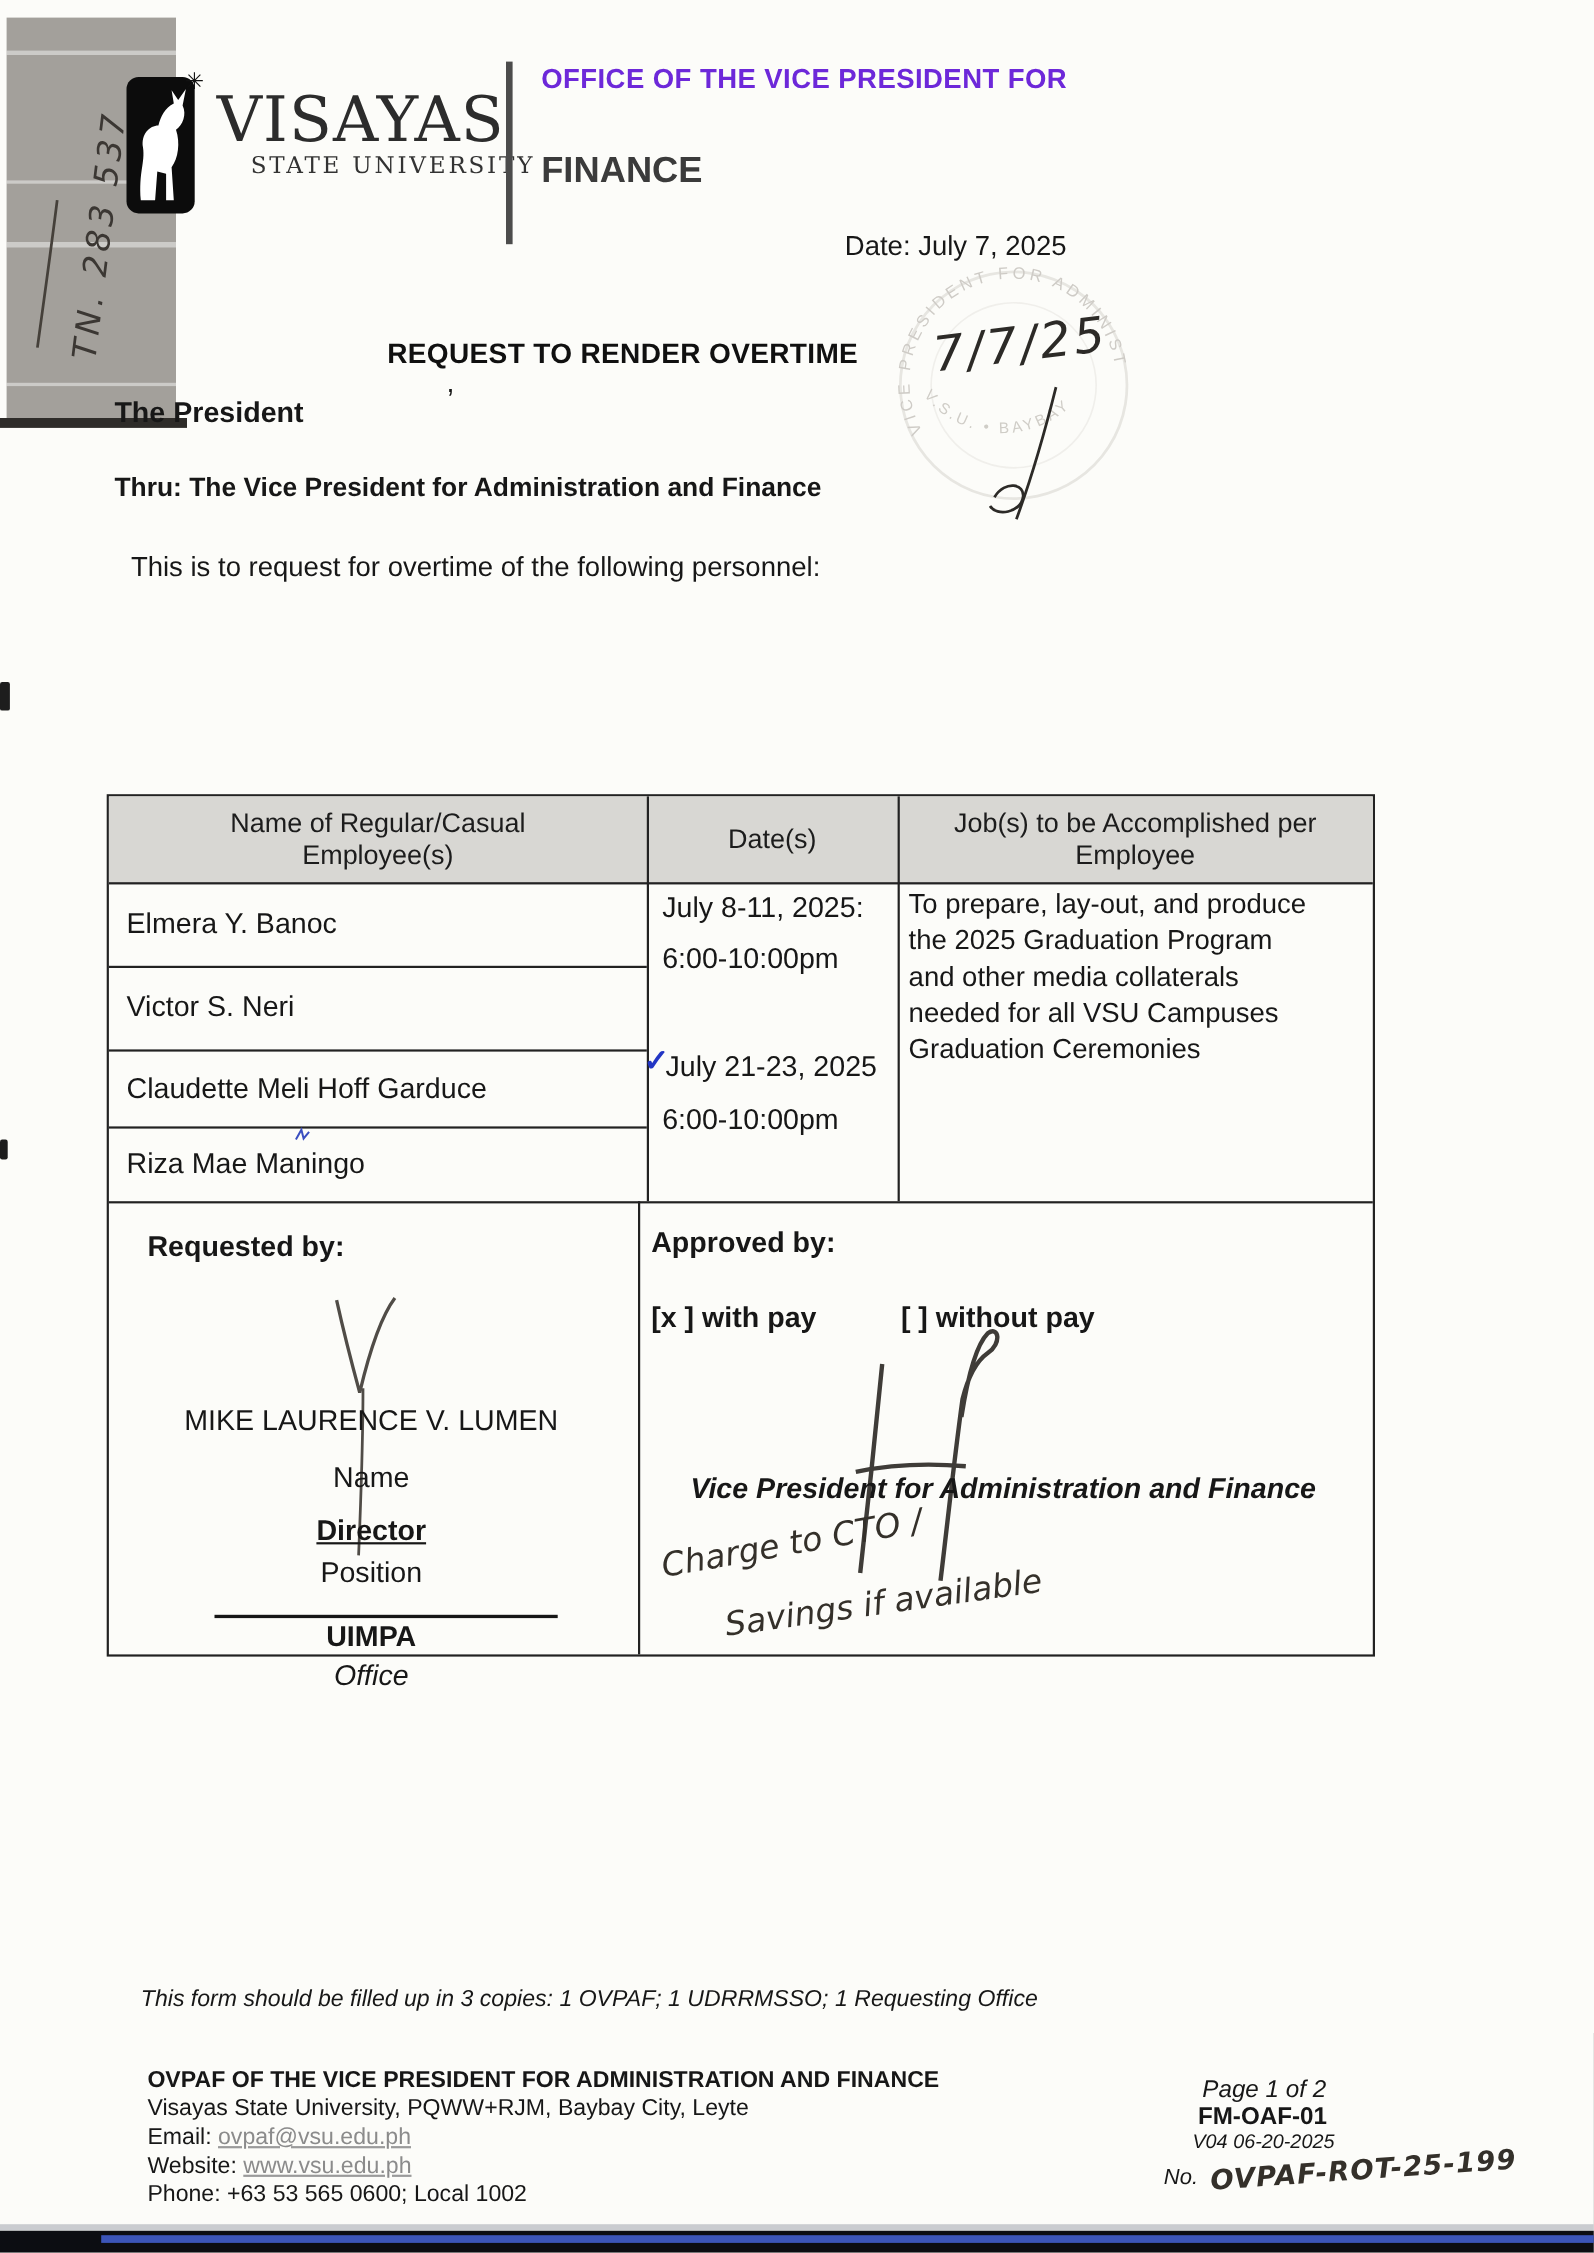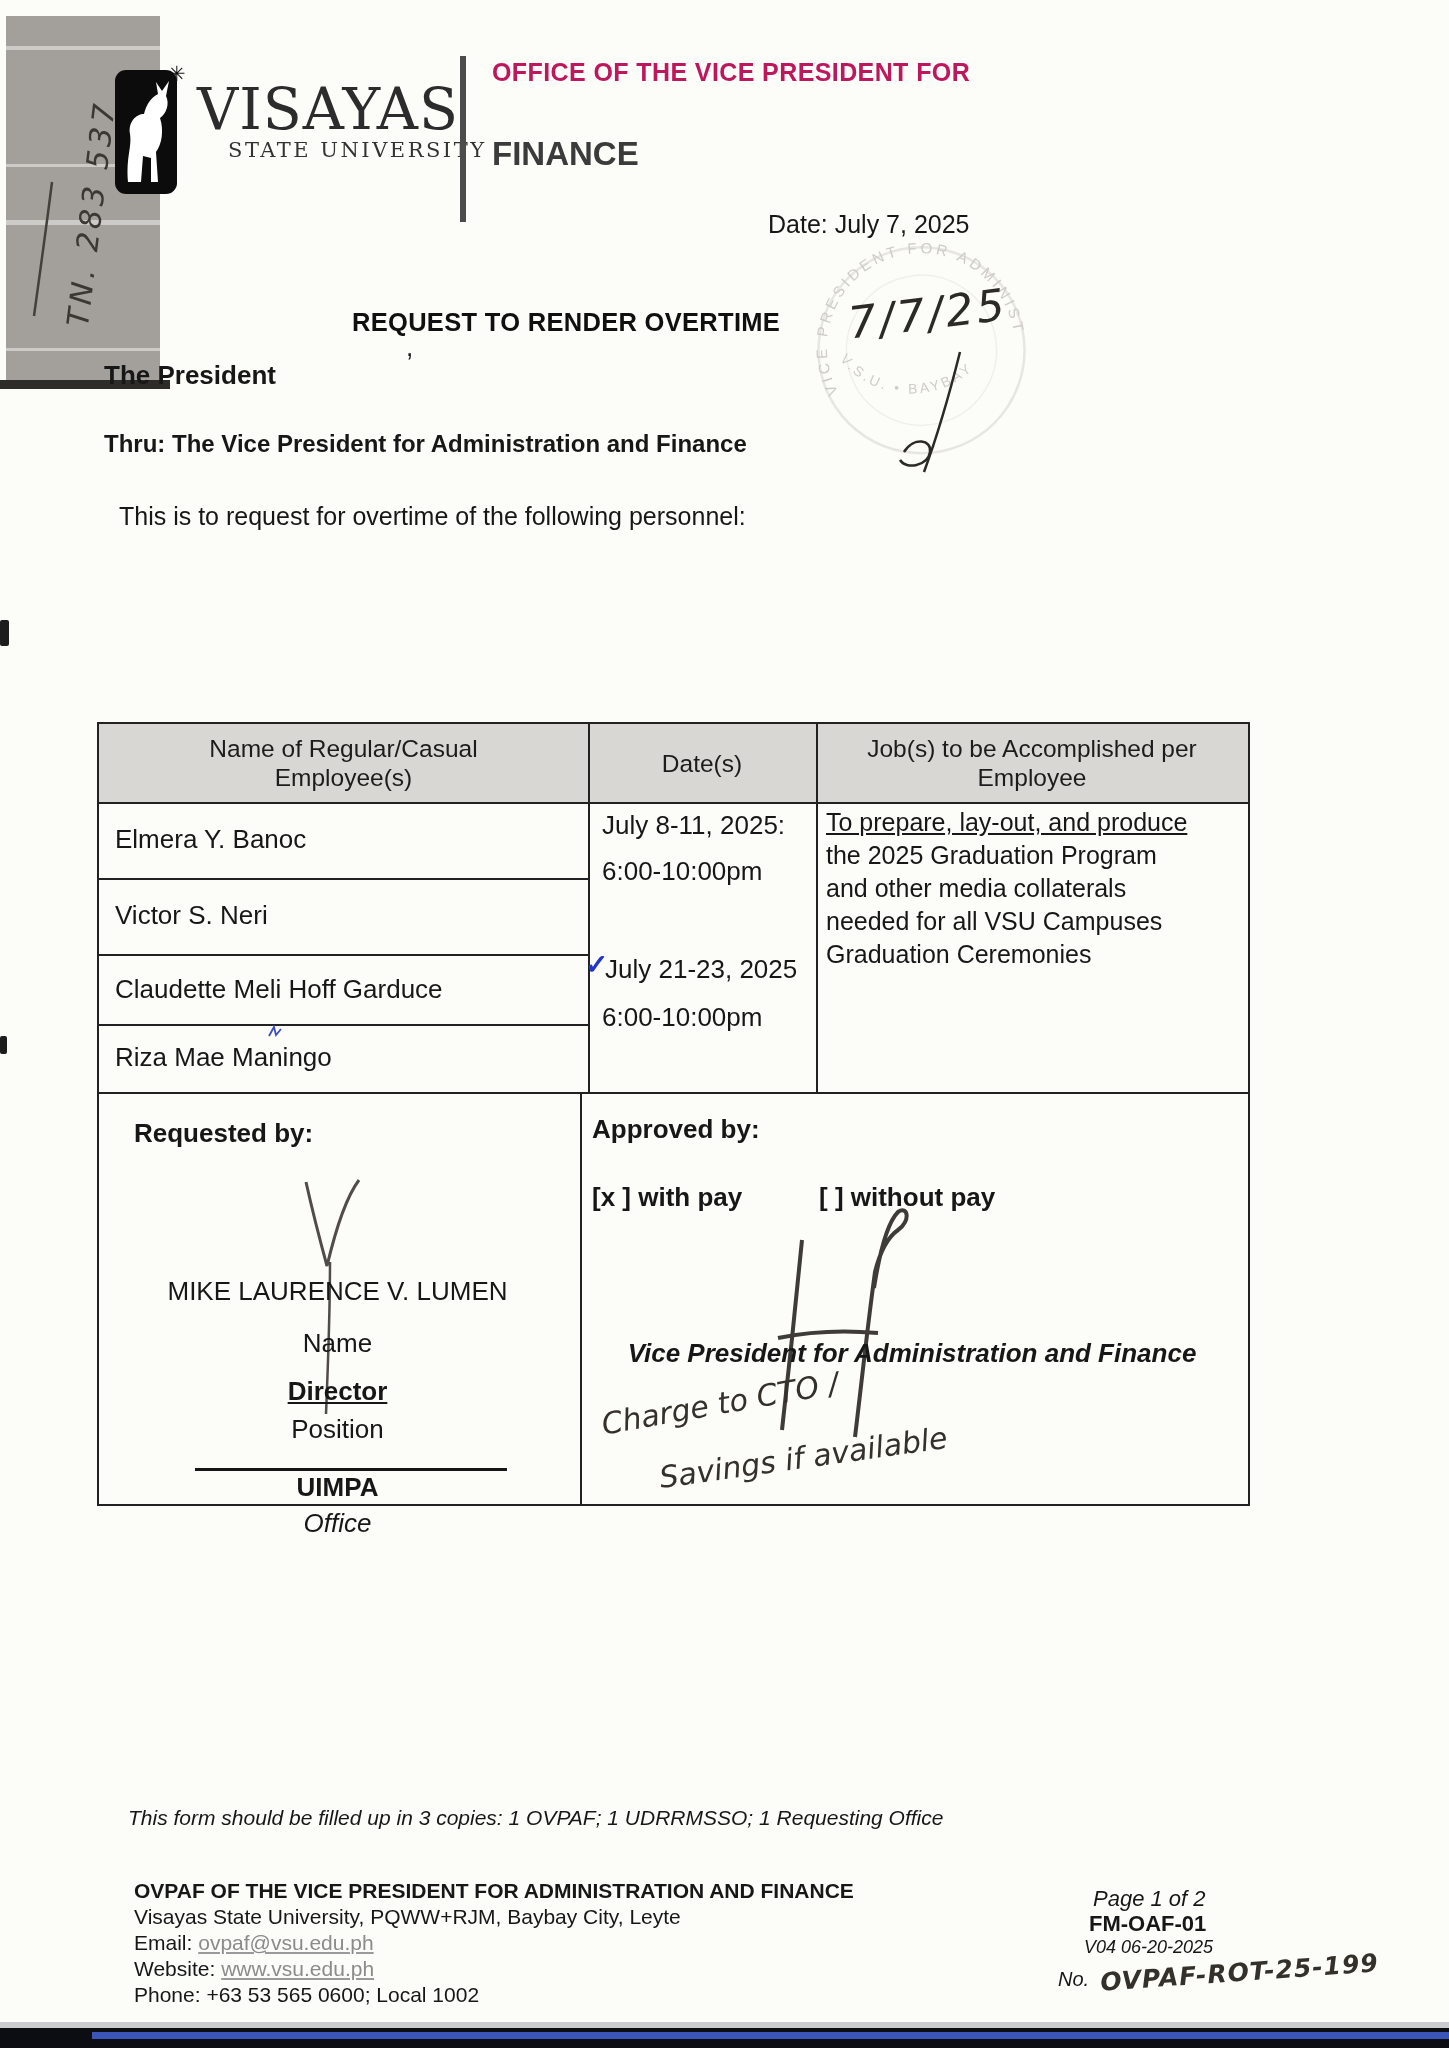--- a/index.html
+++ b/index.html
@@ -12,21 +12,21 @@
   .strip{left:6px;top:16px;width:154px;height:368px;background:#a3a09b;}
   .streak{position:absolute;left:0;width:100%;background:rgba(255,255,255,.45);}
   .strip-edge{left:0;top:380px;width:170px;height:9px;background:#2e2c29;}
   .margin-note{left:-52px;top:158px;width:300px;height:40px;transform:rotate(-83deg);
                font-family:"DejaVu Sans",sans-serif;font-style:italic;font-size:30px;color:#3b3733;letter-spacing:4px;}
   
   .logobox{left:115px;top:70px;width:62px;height:124px;background:#0c0c0c;border-radius:11px;}
   .logoword{left:197px;top:76px;font-family:"DejaVu Serif",serif;font-size:57px;font-weight:500;color:#2c2c2c;letter-spacing:1px;}
   .logosub{left:228px;top:138px;font-family:"DejaVu Serif",serif;font-size:21px;color:#333;letter-spacing:2.5px;}
   .divbar{left:460px;top:56px;width:6px;height:166px;background:#4c4c4c;}
-  .off1{left:492px;top:58px;font-size:25px;font-weight:600;color:#be185d;letter-spacing:.4px;}
+  .off1{left:492px;top:58px;font-size:25px;font-weight:600;color:#6d28d9;letter-spacing:.4px;}
   .off2{left:492px;top:92px;font-size:33px;font-weight:800;color:#3b3b3b;}
   .off3{left:492px;top:135px;font-size:33px;font-weight:800;color:#3b3b3b;}
   .dateline{left:768px;top:210px;font-size:25px;}
   .doctitle{left:352px;top:308px;font-size:25.5px;font-weight:bold;letter-spacing:.3px;color:#101010;}
   .straycomma{left:406px;top:332px;font-size:26px;}
   .addr1{left:104px;top:360px;font-size:26px;font-weight:bold;}
   .thru{left:104px;top:430px;font-size:24px;font-weight:bold;}
   .intro{left:119px;top:502px;font-size:25px;}
   
   .tbl{left:97px;top:722px;width:1149px;height:780px;border:2.5px solid #222;}
@@ -142,21 +142,21 @@
     <div class="name" style="top:176px;">Victor S. Neri</div>
     <div class="name" style="top:250px;">Claudette Meli Hoff Garduce</div>
     <div class="name" style="top:318px;">Riza Mae Maningo</div>
 
     <div class="datecell" style="left:503px;top:86px;">July 8-11, 2025:</div>
     <div class="datecell" style="left:503px;top:132px;">6:00-10:00pm</div>
     <span class="check" style="left:486px;top:224px;">✓</span>
     <div class="datecell" style="left:506px;top:230px;">July 21-23, 2025</div>
     <div class="datecell" style="left:503px;top:278px;">6:00-10:00pm</div>
 
-    <div class="jobline" style="top:82px;text-decoration:underline;">To prepare, lay-out, and produce</div>
+    <div class="jobline" style="top:82px;">To prepare, lay-out, and produce</div>
     <div class="jobline" style="top:115px;">the  2025 Graduation Program</div>
     <div class="jobline" style="top:148px;">and other media collaterals</div>
     <div class="jobline" style="top:181px;">needed for all VSU Campuses</div>
     <div class="jobline" style="top:214px;">Graduation Ceremonies</div>
 
     <svg style="position:absolute;left:166px;top:300px;width:20px;height:16px;">
       <path d="M4 12 L9 3 L11 11 L16 5" stroke="#3a4ec0" stroke-width="1.8" fill="none"></path>
     </svg>
   </div>
 

